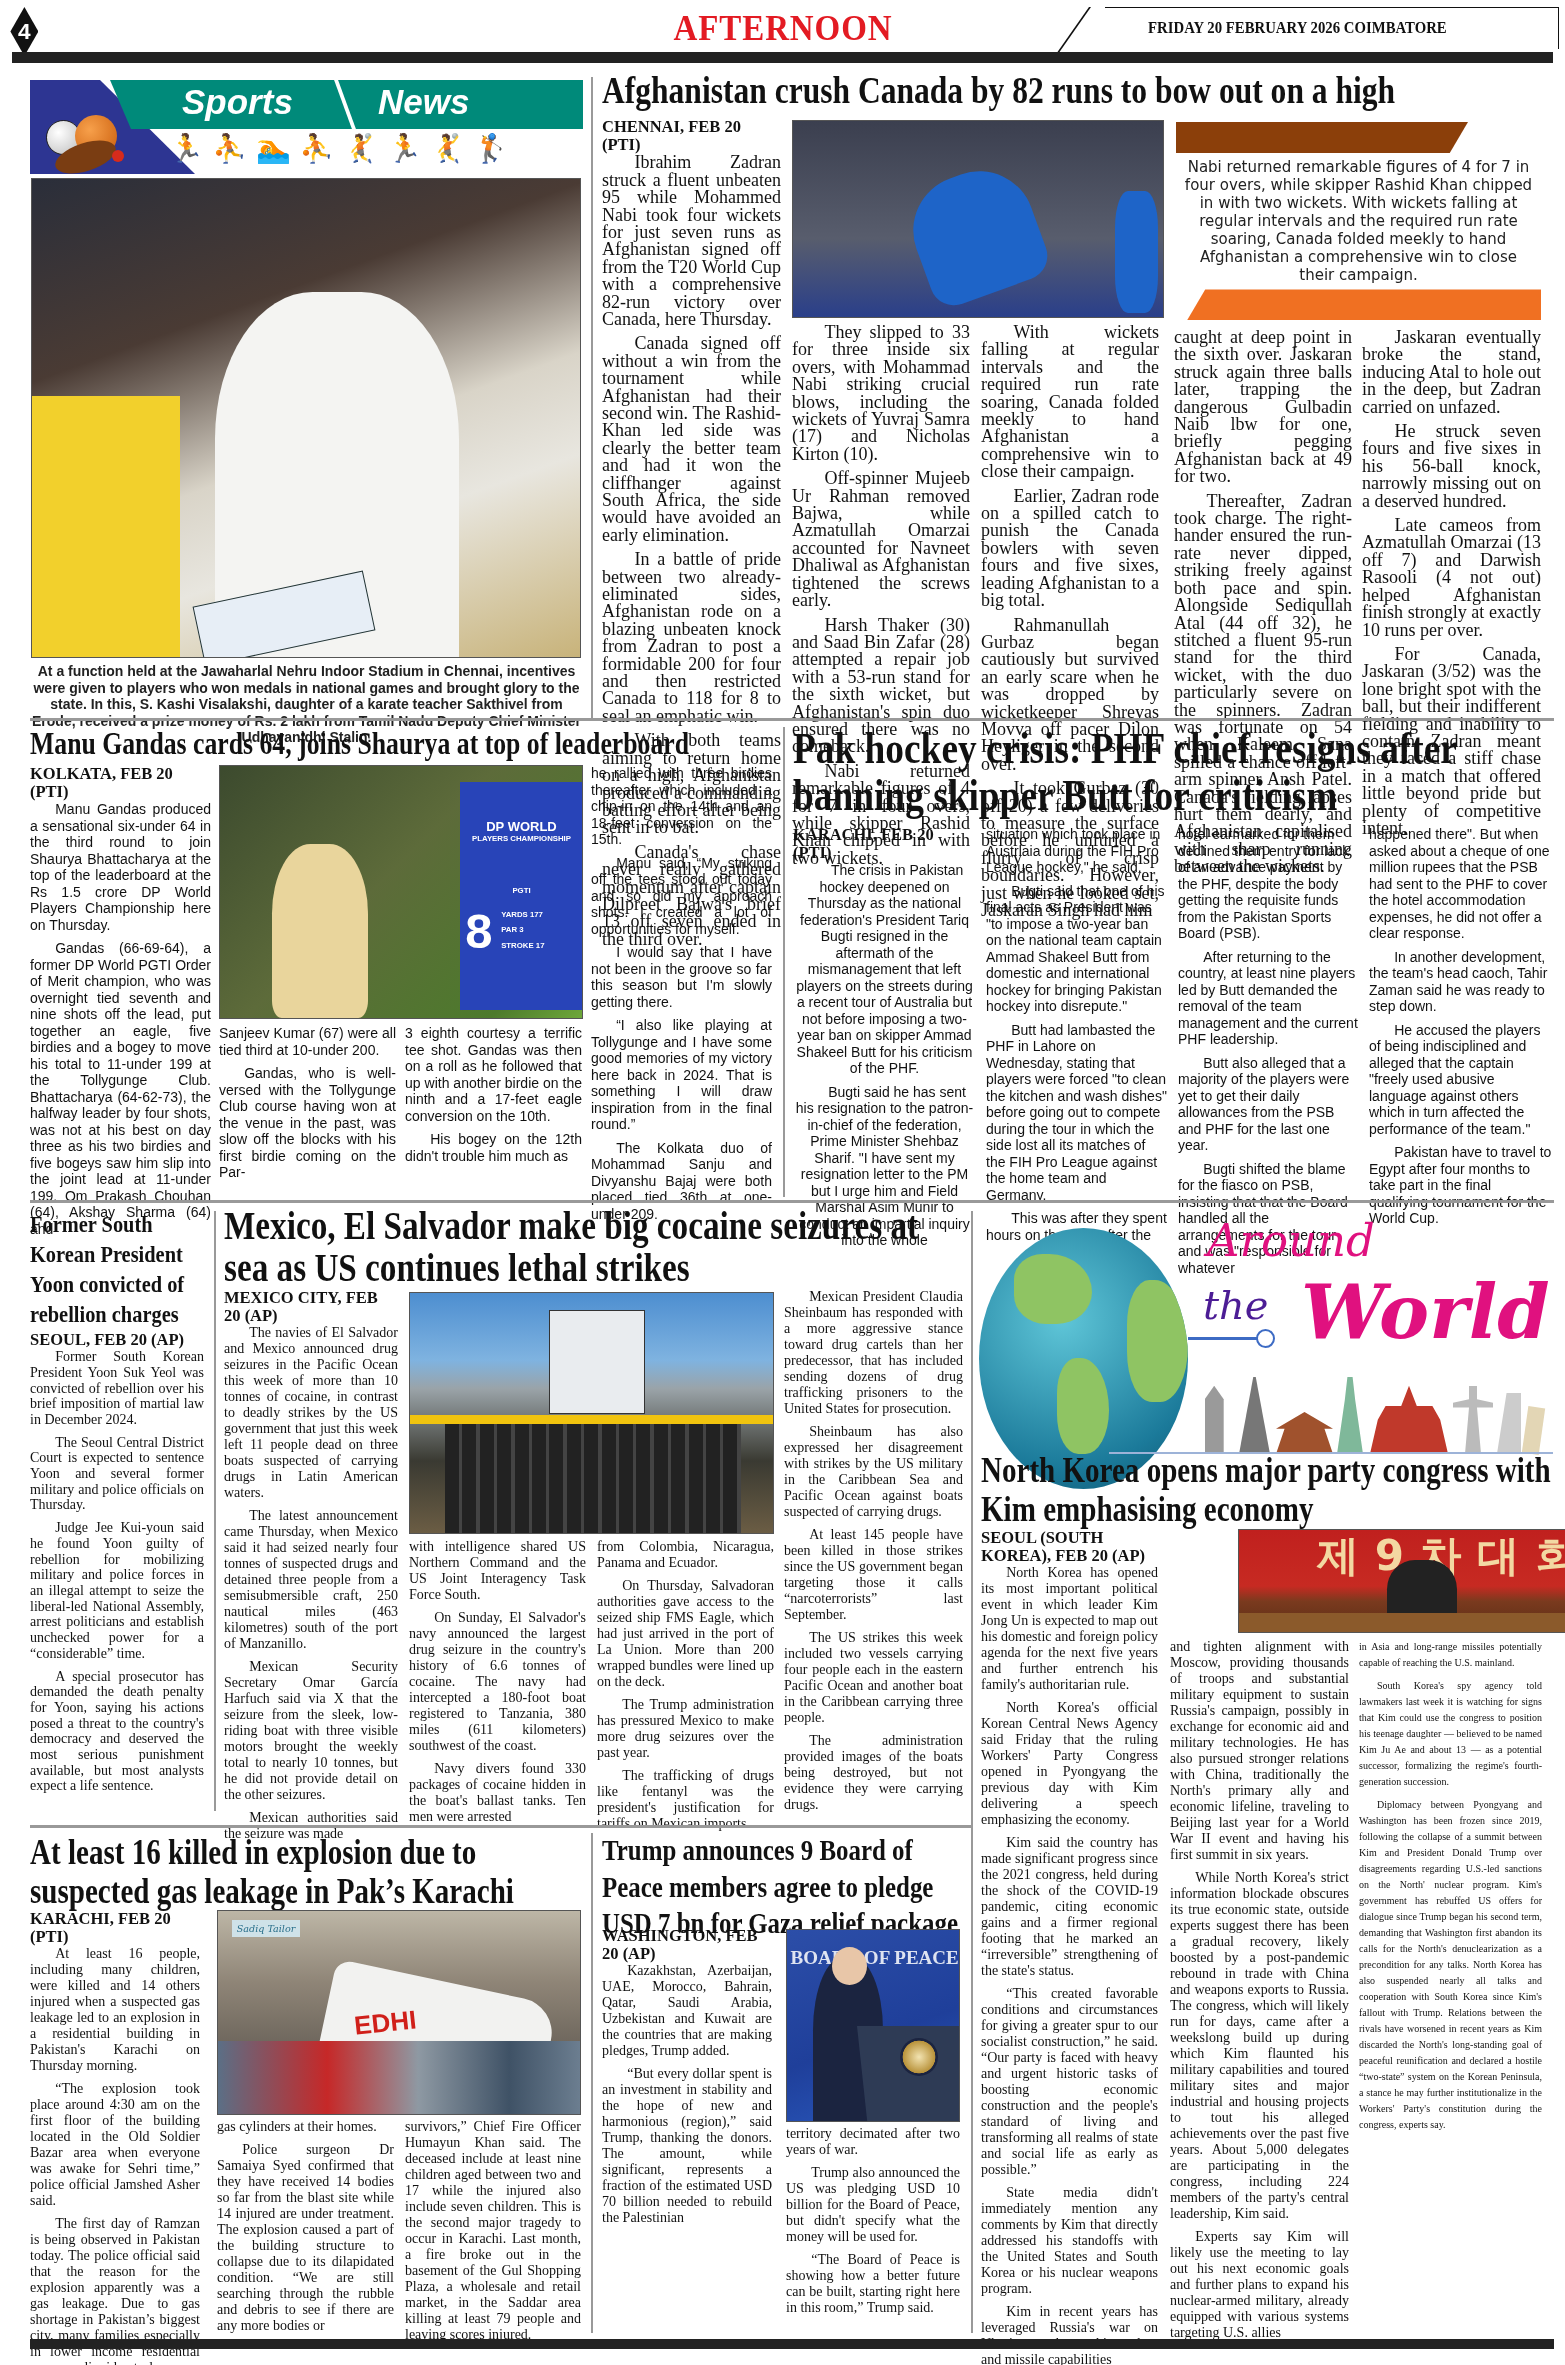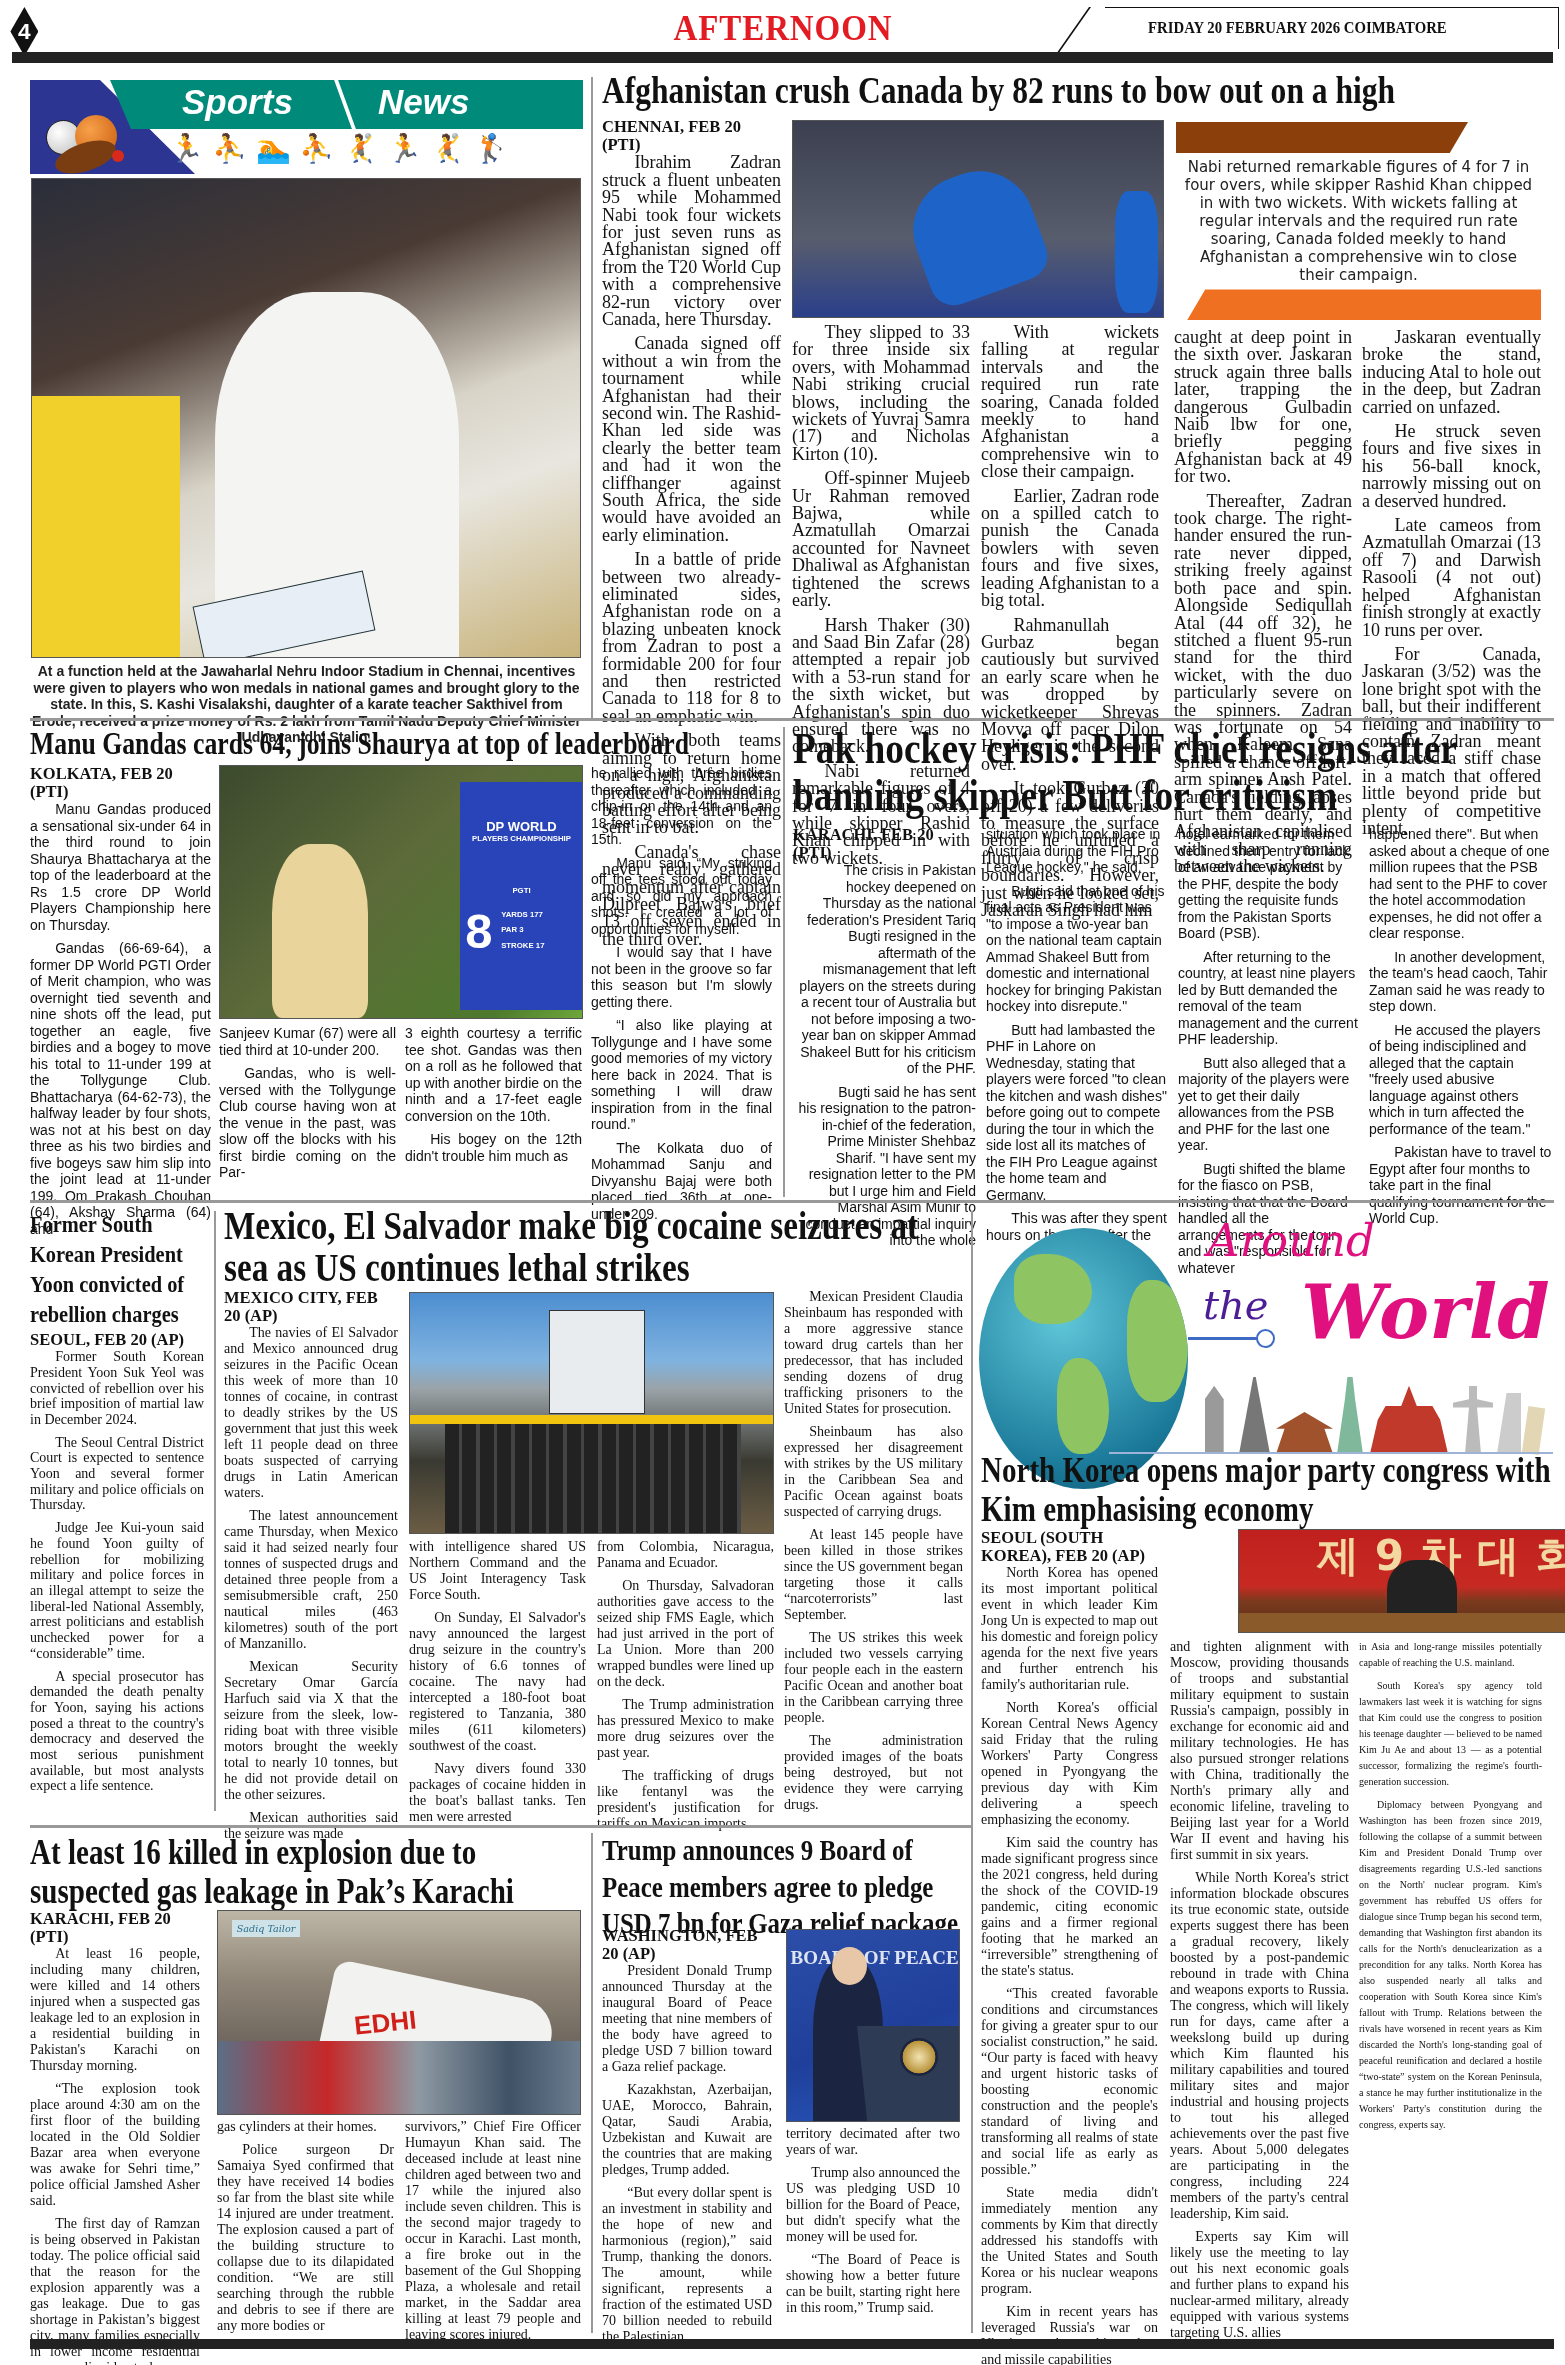--- a/index.html
+++ b/index.html
@@ -162,21 +162,21 @@
   <p>I would say that I have not been in the groove so far this season but I'm slowly getting there.</p>
   <p>“I also like playing at Tollygunge and I have some good memories of my victory here back in 2024. That is something I will draw inspiration from in the final round.”</p>
   <p>The Kolkata duo of Mohammad Sanju and Divyanshu Bajaj were both placed tied 36th at one-under 209.</p>
 </div>
 
 <div class="abs rule-v" style="left:783px;top:727px;height:470px"></div>
 
 <h1 class="abs hl" style="left:793px;top:725px;font-size:45px;line-height:1.05;width:913px;transform:scaleX(0.83)">Pak hockey crisis: PHF chief resigns after banning skipper Butt for criticism</h1>
 <div class="abs cond" style="left:793px;top:826px;width:183px">
   <div class="dl" style="font-family:'Liberation Serif',serif">KARACHI, FEB 20 (PTI)</div>
-  <div class="txt" style="font-size:14px;line-height:16.5px;text-align:right">
+  <div class="txt" style="font-size:14px;line-height:16.5px;text-align:center">
     <p>The crisis in Pakistan hockey deepened on Thursday as the national federation's President Tariq Bugti resigned in the aftermath of the mismanagement that left players on the streets during a recent tour of Australia but not before imposing a two-year ban on skipper Ammad Shakeel Butt for his criticism of the PHF.</p>
     <p>Bugti said he has sent his resignation to the patron-in-chief of the federation, Prime Minister Shehbaz Sharif. "I have sent my resignation letter to the PM but I urge him and Field Marshal Asim Munir to conduct an impartial inquiry into the whole</p>
   </div>
 </div>
 <div class="abs txt cond" style="left:986px;top:826px;width:181px;font-size:14px;line-height:16.5px;text-align:left">
   <p style="text-indent:0">situation which took place in Austrlaia during the FIH Pro League hockey," he said.</p>
   <p>Bugti said that one of his final acts as President was "to impose a two-year ban on the national team captain Ammad Shakeel Butt from domestic and international hockey for bringing Pakistan hockey into disrepute."</p>
   <p>Butt had lambasted the PHF in Lahore on Wednesday, stating that players were forced "to clean the kitchen and wash dishes" before going out to compete during the tour in which the side lost all its matches of the FIH Pro League against the home team and Germany.</p>
   <p>This was after they spent hours on the road after the</p>
 </div>
@@ -321,21 +321,20 @@
 <div class="abs txt" style="left:405px;top:2119px;width:176px;font-size:14px;line-height:16px">
   <p style="text-indent:0">survivors,” Chief Fire Officer Humayun Khan said. The deceased include at least nine children aged between two and 17 while the injured also include seven children. This is the second major tragedy to occur in Karachi. Last month, a fire broke out in the basement of the Gul Shopping Plaza, a wholesale and retail market, in the Saddar area killing at least 79 people and leaving scores injured.</p>
 </div>
 
 <div class="abs rule-v" style="left:591px;top:1833px;height:500px"></div>
 
 <h1 class="abs hl" style="left:602px;top:1832px;width:444px;font-size:30px;line-height:1.22;transform:scaleX(0.83)">Trump announces 9 Board of Peace members agree to pledge USD 7 bn for Gaza relief package</h1>
 <div class="abs" style="left:602px;top:1927px;width:170px">
   <div class="dl">WASHINGTON, FEB 20 (AP)</div>
   <div class="txt" style="font-size:14px;line-height:16px">
-    <p>President Donald Trump announced Thursday at the inaugural Board of Peace meeting that nine members of the body have agreed to pledge USD 7 billion toward a Gaza relief package.</p>
     <p>Kazakhstan, Azerbaijan, UAE, Morocco, Bahrain, Qatar, Saudi Arabia, Uzbekistan and Kuwait are the countries that are making pledges, Trump added.</p>
     <p>“But every dollar spent is an investment in stability and the hope of new and harmonious (region),” said Trump, thanking the donors. The amount, while significant, represents a fraction of the estimated USD 70 billion needed to rebuild the Palestinian</p>
   </div>
 </div>
 <div class="abs photo" style="left:786px;top:1929px;width:174px;height:193px;background:linear-gradient(160deg,#2c4ea8 0%,#1f3f9a 55%,#2a5ac0 100%)">
   <div class="abs" style="left:3.5px;top:17.4px;color:#fff;font:bold 19px 'Liberation Serif',serif;white-space:nowrap;opacity:.85">BOARD OF PEACE</div>
   <div class="abs" style="left:26px;top:26px;width:70px;height:165px;background:#1b2440;border-radius:45% 45% 0 0"></div>
   <div class="abs" style="left:45px;top:17.4px;width:35px;height:38px;background:#e8c6a8;border-radius:50%"></div>
   <div class="abs" style="left:70px;top:96px;width:104px;height:97px;background:#2e3b55;clip-path:polygon(0 0,100% 0,100% 100%,10% 100%)"></div>
   <div class="abs" style="left:113px;top:108px;width:38px;height:38px;border-radius:50%;background:radial-gradient(circle,#f2e3b1,#b8923a 60%,#1b2440 62%)"></div>

